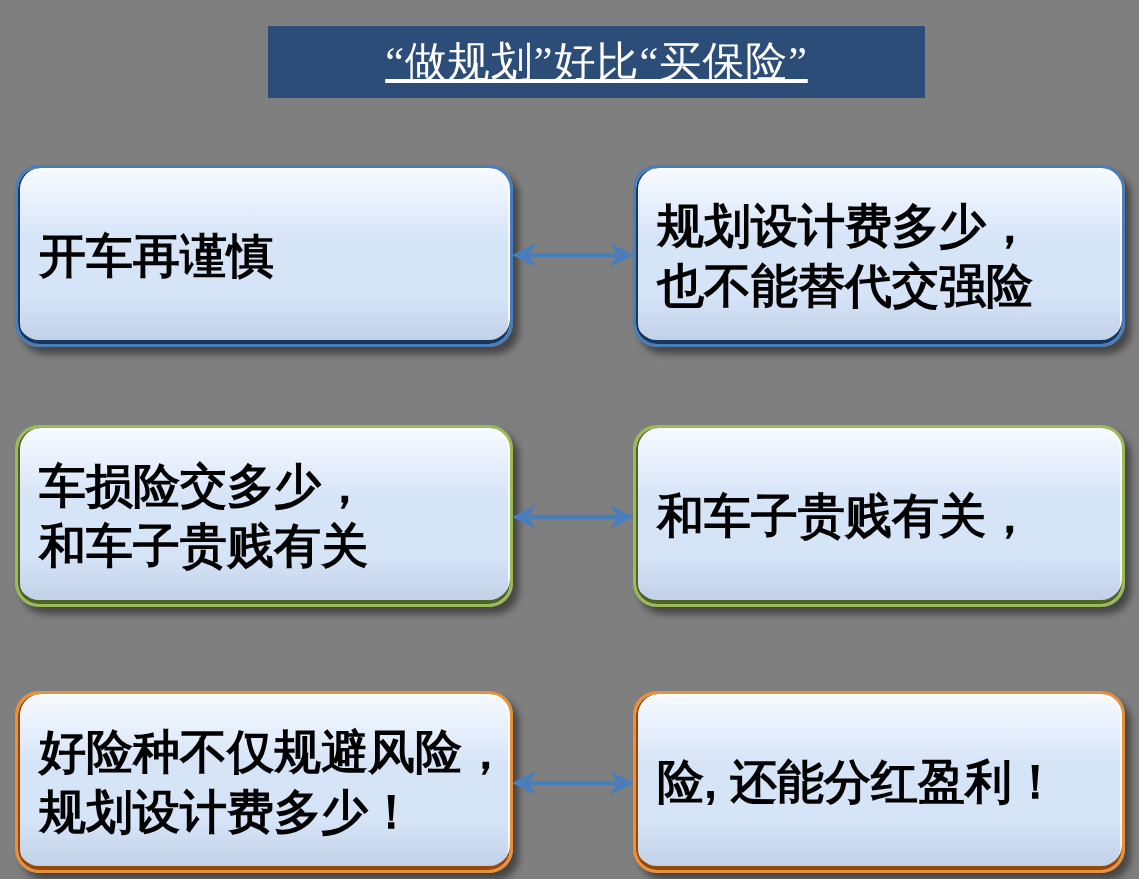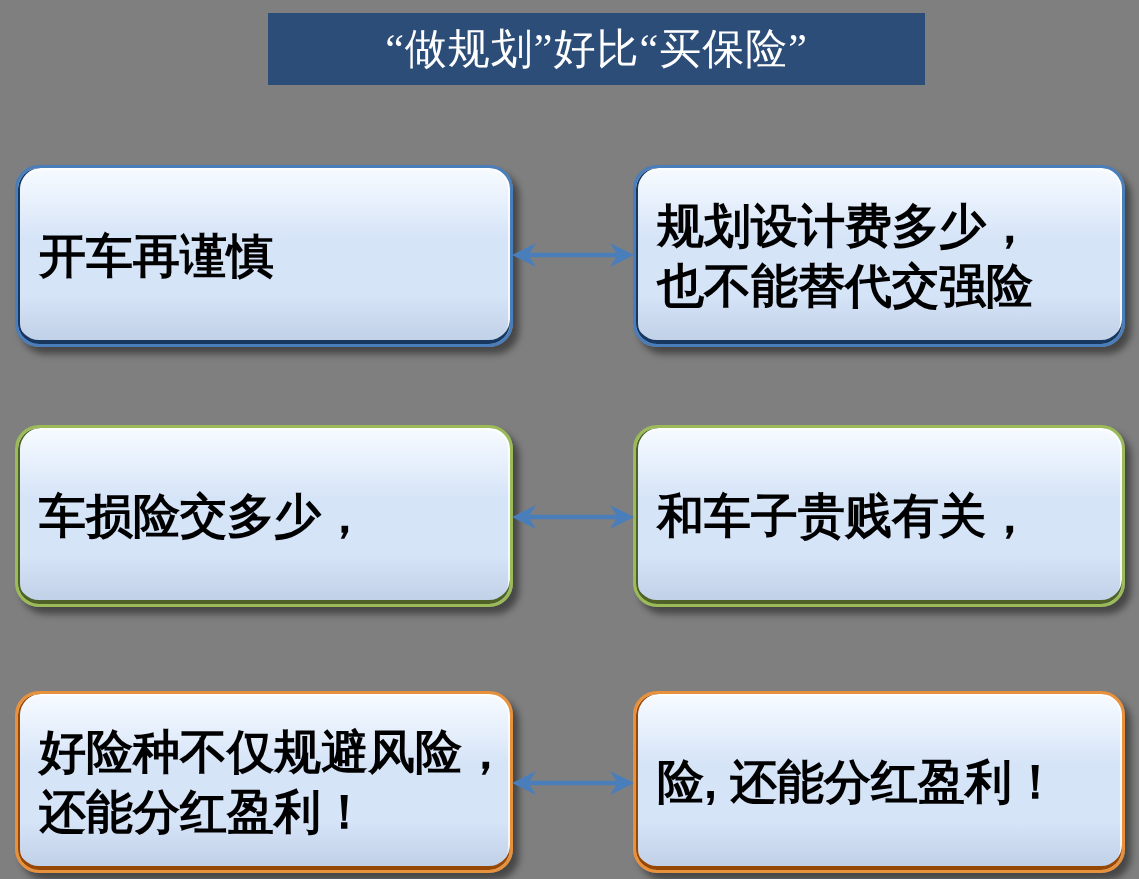--- a/index.html
+++ b/index.html
@@ -8,28 +8,29 @@
     background:#5a5a5a;
   }
   .slide{
     position:relative;
     width:1139px;height:879px;
     background:var(--bg,#7f7f7f);
     overflow:hidden;
   }
   .title-banner{
     position:absolute;
-    left:268px;top:13px;width:657px;height:72px;
+    left:268px;top:26px;width:657px;height:72px;
     background:var(--title-bg,#2d4d79);
     color:var(--title-fg,#ffffff);
     display:flex;align-items:center;justify-content:center;
     font-family:"Liberation Serif","DejaVu Serif",serif;
     font-size:42px;
     letter-spacing:1px;
     white-space:nowrap;
+    text-decoration:underline;
   }
   .row{
     position:absolute;left:0;width:1139px;height:182px;
   }
   .row1{top:165px;}
   .row2{top:425px;}
   .row3{top:691px;}
   .box{
     position:absolute;top:0;height:182px;
     box-sizing:border-box;
@@ -93,30 +94,31 @@
     </div>
     <div class="box box-right">
       <span class="line">规划设计费多少，</span>
       <span class="line">也不能替代交强险</span>
     </div>
   </div>
 
   <div class="row row2">
     <div class="box box-left">
       <span class="line">车损险交多少，</span>
+      <span class="line">和车子贵贱有关</span>
     </div>
     <div class="box box-right">
       <span class="line">和车子贵贱有关，</span>
     </div>
   </div>
 
   <div class="row row3">
     <div class="box box-left">
       <span class="line">好险种不仅规避风险，</span>
-      <span class="line">还能分红盈利！</span>
+      <span class="line">规划设计费多少！</span>
     </div>
     <div class="box box-right">
       <span class="line">险, 还能分红盈利！</span>
     </div>
   </div>
 
   <div class="connector row1" style="top:239px;">
     <svg viewBox="0 0 126 32" aria-hidden="true">
       <line x1="18" y1="16" x2="108" y2="16"></line>
       <path d="M2 16 L26 4 L18.5 16 L26 28 Z"></path>

